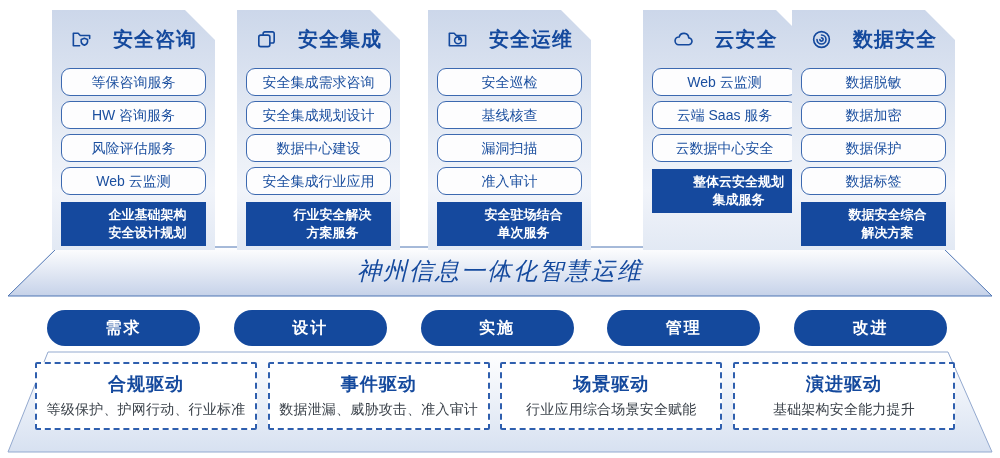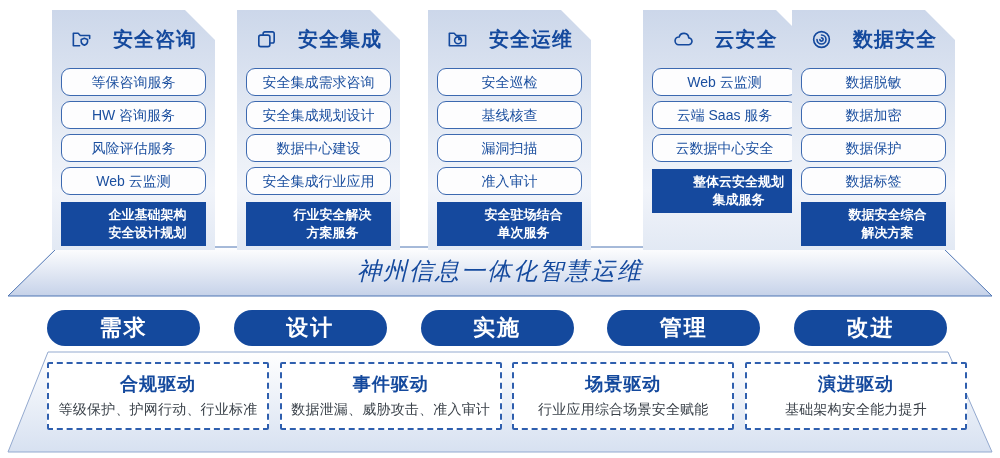--- a/index.html
+++ b/index.html
@@ -32,25 +32,25 @@
   
   .banner-title{
     position:absolute;top:252px;left:0;right:0;text-align:center;
     font-size:24px;line-height:38px;font-weight:normal;font-style:italic;
     color:#14499d;letter-spacing:2px;
   }
   
   .pills{position:absolute;top:310px;left:47px;width:900px;display:flex;justify-content:space-between;}
   .pill{
     width:153px;height:36px;border-radius:18px;background:#14499d;color:#fff;
-    font-size:22px;font-weight:bold;letter-spacing:2px;
+    font-size:16px;font-weight:bold;letter-spacing:2px;
     display:flex;align-items:center;justify-content:center;
   }
   
-  .drivers{position:absolute;top:362px;left:47px;width:920px;display:flex;justify-content:space-between;}
+  .drivers{position:absolute;top:362px;left:35px;width:920px;display:flex;justify-content:space-between;}
   .driver{
     width:222px;height:68px;box-sizing:border-box;background:#fff;
     border:2px dashed #2f5fae;border-radius:2px;text-align:center;padding-top:8px;
   }
   .driver-title{font-size:18px;font-weight:bold;color:#14499d;letter-spacing:1px;}
   .driver-desc{font-size:14px;color:#3b424a;margin-top:5px;letter-spacing:0.2px;font-family:Liberation Mono, monospace;}
   .ic{flex:0 0 auto;}
 </style>
 </head>
 <body>

